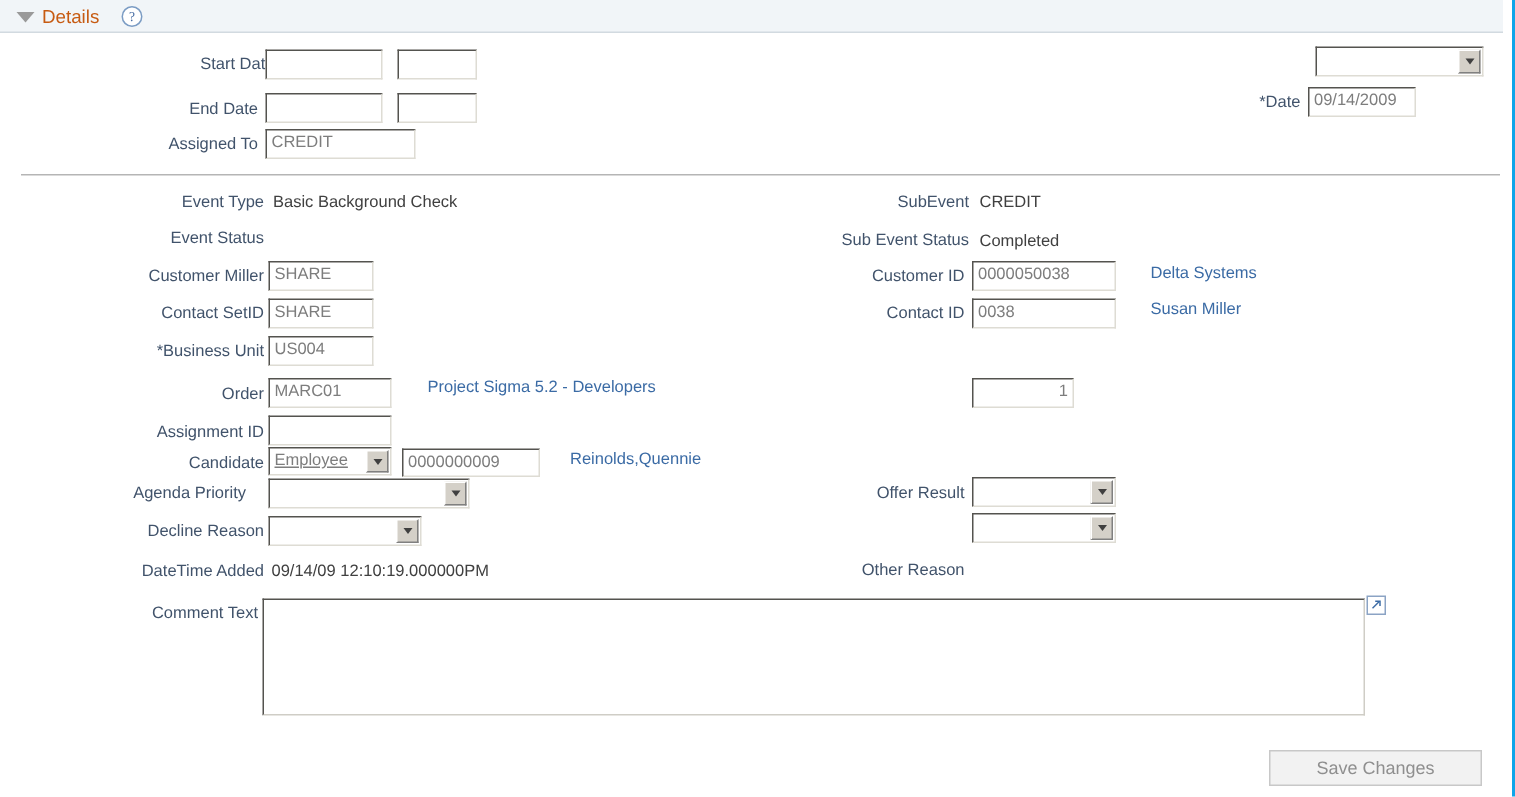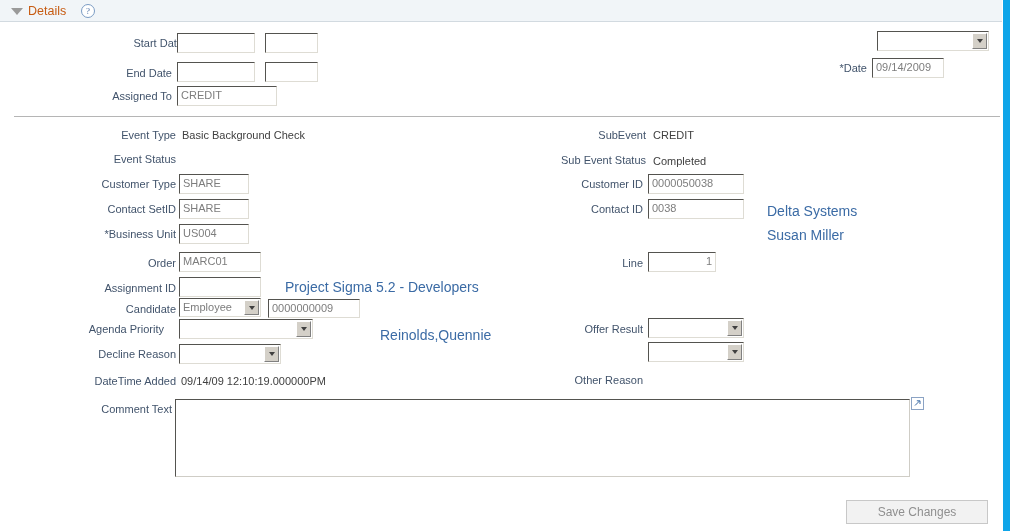--- a/index.html
+++ b/index.html
@@ -16,21 +16,21 @@
     overflow: hidden;
     position: relative;
   }
 
   
   #page {
     position: absolute;
     left: 0; top: 0;
     width: 1010px; height: 531px;
     box-sizing: border-box;
-    border-right: 7px solid #0ea5e9;
+    border-right: 2px solid #0ea5e9;
     background: #ffffff;
   }
 
   
   #group-header {
     position: absolute;
     left: 0; top: 0;
     width: 1002px; height: 22px;
     background: #f1f5f8;
     border-bottom: 1px solid #d2dae0;
@@ -90,26 +90,25 @@
   }
   .val {
     position: absolute;
     font-size: 11px;
     color: #404040;
     font-family: "Liberation Sans", sans-serif;
     white-space: nowrap;
   }
   .link {
     position: absolute;
-    font-size: 14px;
+    font-size: 11px;
     color: #3b6ba5;
     font-family: "Liberation Sans", sans-serif;
     white-space: nowrap;
     cursor: pointer;
-    margin-top: 27px;
   }
 
   
   .tbox {
     position: absolute;
     box-sizing: border-box;
     background: #ffffff;
     border-top: 1px solid #54534f;
     border-left: 1px solid #54534f;
     border-right: 1px solid #dedcd4;
@@ -236,38 +235,38 @@
   <div class="tbox" style="left:872px; top:58px; width:72px; height:20px;">09/14/2009</div>
 
   <div id="divider"></div>
 
   <div class="lbl" style="left:40px; top:129px; width:136px;">Event Type</div>
   <div class="val" style="left:182px; top:129px;">Basic Background Check</div>
 
   <div class="lbl" style="left:40px; top:153px; width:136px;text-align:right;">Event Status</div>
   <div class="val" style="left:182px; top:153px;"></div>
 
-  <div class="lbl" style="left:40px; top:178px; width:136px;">Customer Type</div>
+  <div class="lbl" style="left:40px; top:178px; width:136px;">Customer Miller</div>
   <div class="tbox" style="left:179px; top:174px; width:70px; height:20px;">SHARE</div>
 
   <div class="lbl" style="left:40px; top:203px; width:136px;text-align:right;">Contact SetID</div>
   <div class="tbox" style="left:179px; top:199px; width:70px; height:20px;">SHARE</div>
 
   <div class="lbl" style="left:40px; top:228px; width:136px;">*Business Unit</div>
   <div class="tbox" style="left:179px; top:224px; width:70px; height:20px;">US004</div>
 
   <div class="lbl" style="left:40px; top:257px; width:136px;">Order</div>
   <div class="tbox" style="left:179px; top:252px; width:82px; height:20px;">MARC01</div>
   <div class="link" style="left:285px; top:252px;">Project Sigma 5.2 - Developers</div>
 
   <div class="lbl" style="left:40px; top:282px; width:136px;">Assignment ID</div>
   <div class="tbox" style="left:179px; top:277px; width:82px; height:20px;"></div>
 
   <div class="lbl" style="left:40px; top:303px; width:136px;">Candidate</div>
-  <div class="sel" style="left:179px; top:298px; width:82px; height:19px;">
+  <div class="sel" style="left:179px; top:298px; width:82px; height:19px;text-decoration:underline;">
     <span>Employee</span>
     <span class="arrowbtn">
         <i></i>
       </span>
   </div>
   <div class="tbox" style="left:268px; top:299px; width:92px; height:19px;">0000000009</div>
   <div class="link" style="left:380px; top:300px;">Reinolds,Quennie</div>
 
   <div class="lbl" style="left:28px; top:323px; width:136px;">Agenda Priority</div>
   <div class="sel" style="left:179px; top:319px; width:134px; height:20px;">
@@ -295,21 +294,20 @@
   <div class="val" style="left:653px; top:155px;">Completed</div>
 
   <div class="lbl" style="left:440px; top:178px; width:203px;">Customer ID</div>
   <div class="tbox" style="left:648px; top:174px; width:96px; height:20px;">0000050038</div>
   <div class="link" style="left:767px; top:176px;">Delta Systems</div>
 
   <div class="lbl" style="left:440px; top:203px; width:203px;">Contact ID</div>
   <div class="tbox" style="left:648px; top:199px; width:96px; height:20px;">0038</div>
   <div class="link" style="left:767px; top:200px;">Susan Miller</div>
 
-  <div class="lbl" style="left:440px; top:257px; width:203px;">Line</div>
   <div class="tbox num" style="left:648px; top:252px; width:68px; height:20px;">1</div>
 
   <div class="lbl" style="left:440px; top:323px; width:203px;">Offer Result</div>
   <div class="sel" style="left:648px; top:318px; width:96px; height:20px;">
     <span></span>
     <span class="arrowbtn">
         <i></i>
       </span>
   </div>
 

